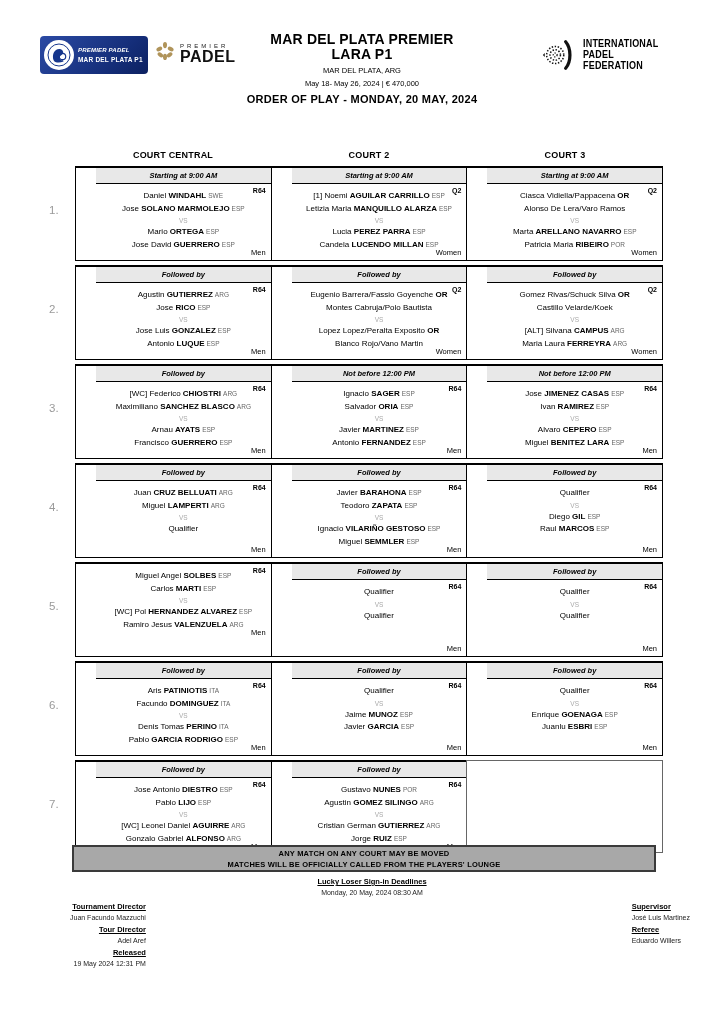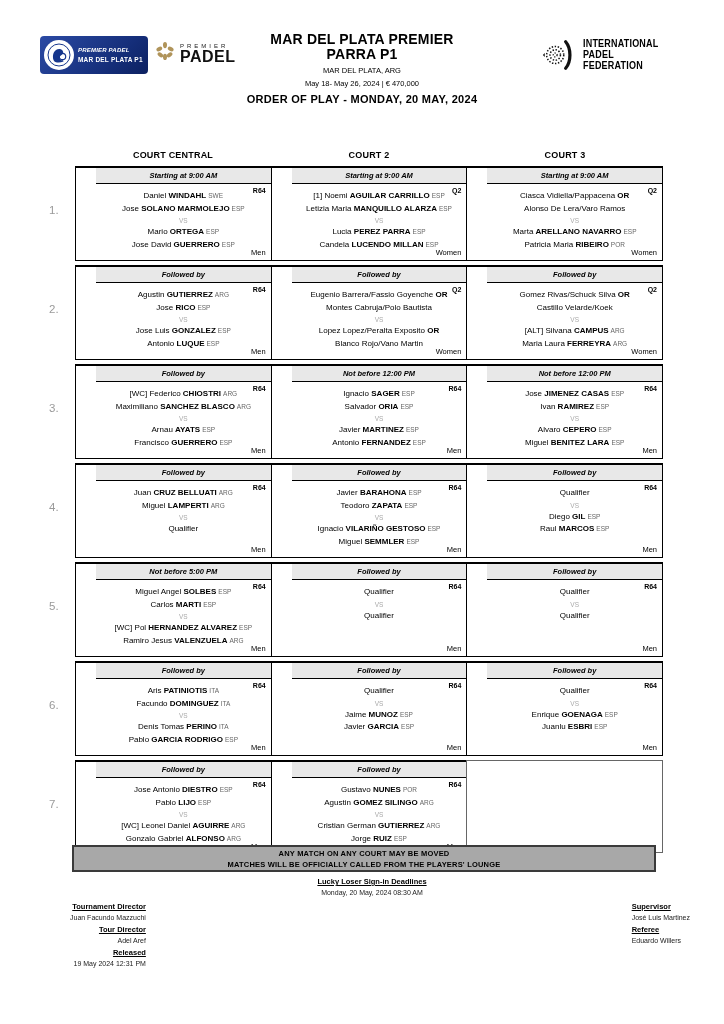--- a/index.html
+++ b/index.html
@@ -102,21 +102,21 @@
       </g>
     </svg>
     <div class="pp-words">
       <div class="pp-w1">PREMIER</div>
       <div class="pp-w2">PADEL</div>
     </div>
   </div>
 
   <div class="title-block">
     <div class="title-line">MAR DEL PLATA PREMIER</div>
-    <div class="title-line">PARRA P1</div>
+    <div class="title-line">LARA P1</div>
     <div class="title-loc">MAR DEL PLATA, ARG</div>
     <div class="title-dates">May 18- May 26, 2024  |  € 470,000</div>
   </div>
 
   <div class="ipf-logo">
     <svg class="ipf-ball" viewBox="0 0 40 40">
       <circle cx="16" cy="20" r="9" fill="none" stroke="#111" stroke-width="1.6" stroke-dasharray="1.5,1.7"></circle>
       <circle cx="16" cy="20" r="5.5" fill="none" stroke="#111" stroke-width="1.6" stroke-dasharray="1.5,1.7"></circle>
       <circle cx="16" cy="20" r="2" fill="none" stroke="#111" stroke-width="1.4" stroke-dasharray="1.2,1.4"></circle>
       <path d="M27 6 C33 13 33 27 27 34" fill="none" stroke="#111" stroke-width="3.4" stroke-linecap="round"></path>
@@ -288,21 +288,20 @@
             <div class="vsline">VS</div>
             <div class="pline">Diego <span class="last">GIL</span><span class="cc">ESP</span></div>
             <div class="pline">Raul <span class="last">MARCOS</span><span class="cc">ESP</span></div>
             <div class="gender">Men</div>
           </div>
         </div>
       </div>
       <div class="srow">
         <div class="rownum">5.</div>
         <div class="cell">
-          <div class="band">Not before 5:00 PM</div>
           <div class="mbox">
             <div class="tag">R64</div>
             <div class="pline">Miguel Angel <span class="last">SOLBES</span><span class="cc">ESP</span></div>
             <div class="pline">Carlos <span class="last">MARTI</span><span class="cc">ESP</span></div>
             <div class="vsline">VS</div>
             <div class="pline"><span class="pre">[WC] </span>Pol <span class="last">HERNANDEZ ALVAREZ</span><span class="cc">ESP</span></div>
             <div class="pline">Ramiro Jesus <span class="last">VALENZUELA</span><span class="cc">ARG</span></div>
             <div class="gender">Men</div>
           </div>
         </div>

